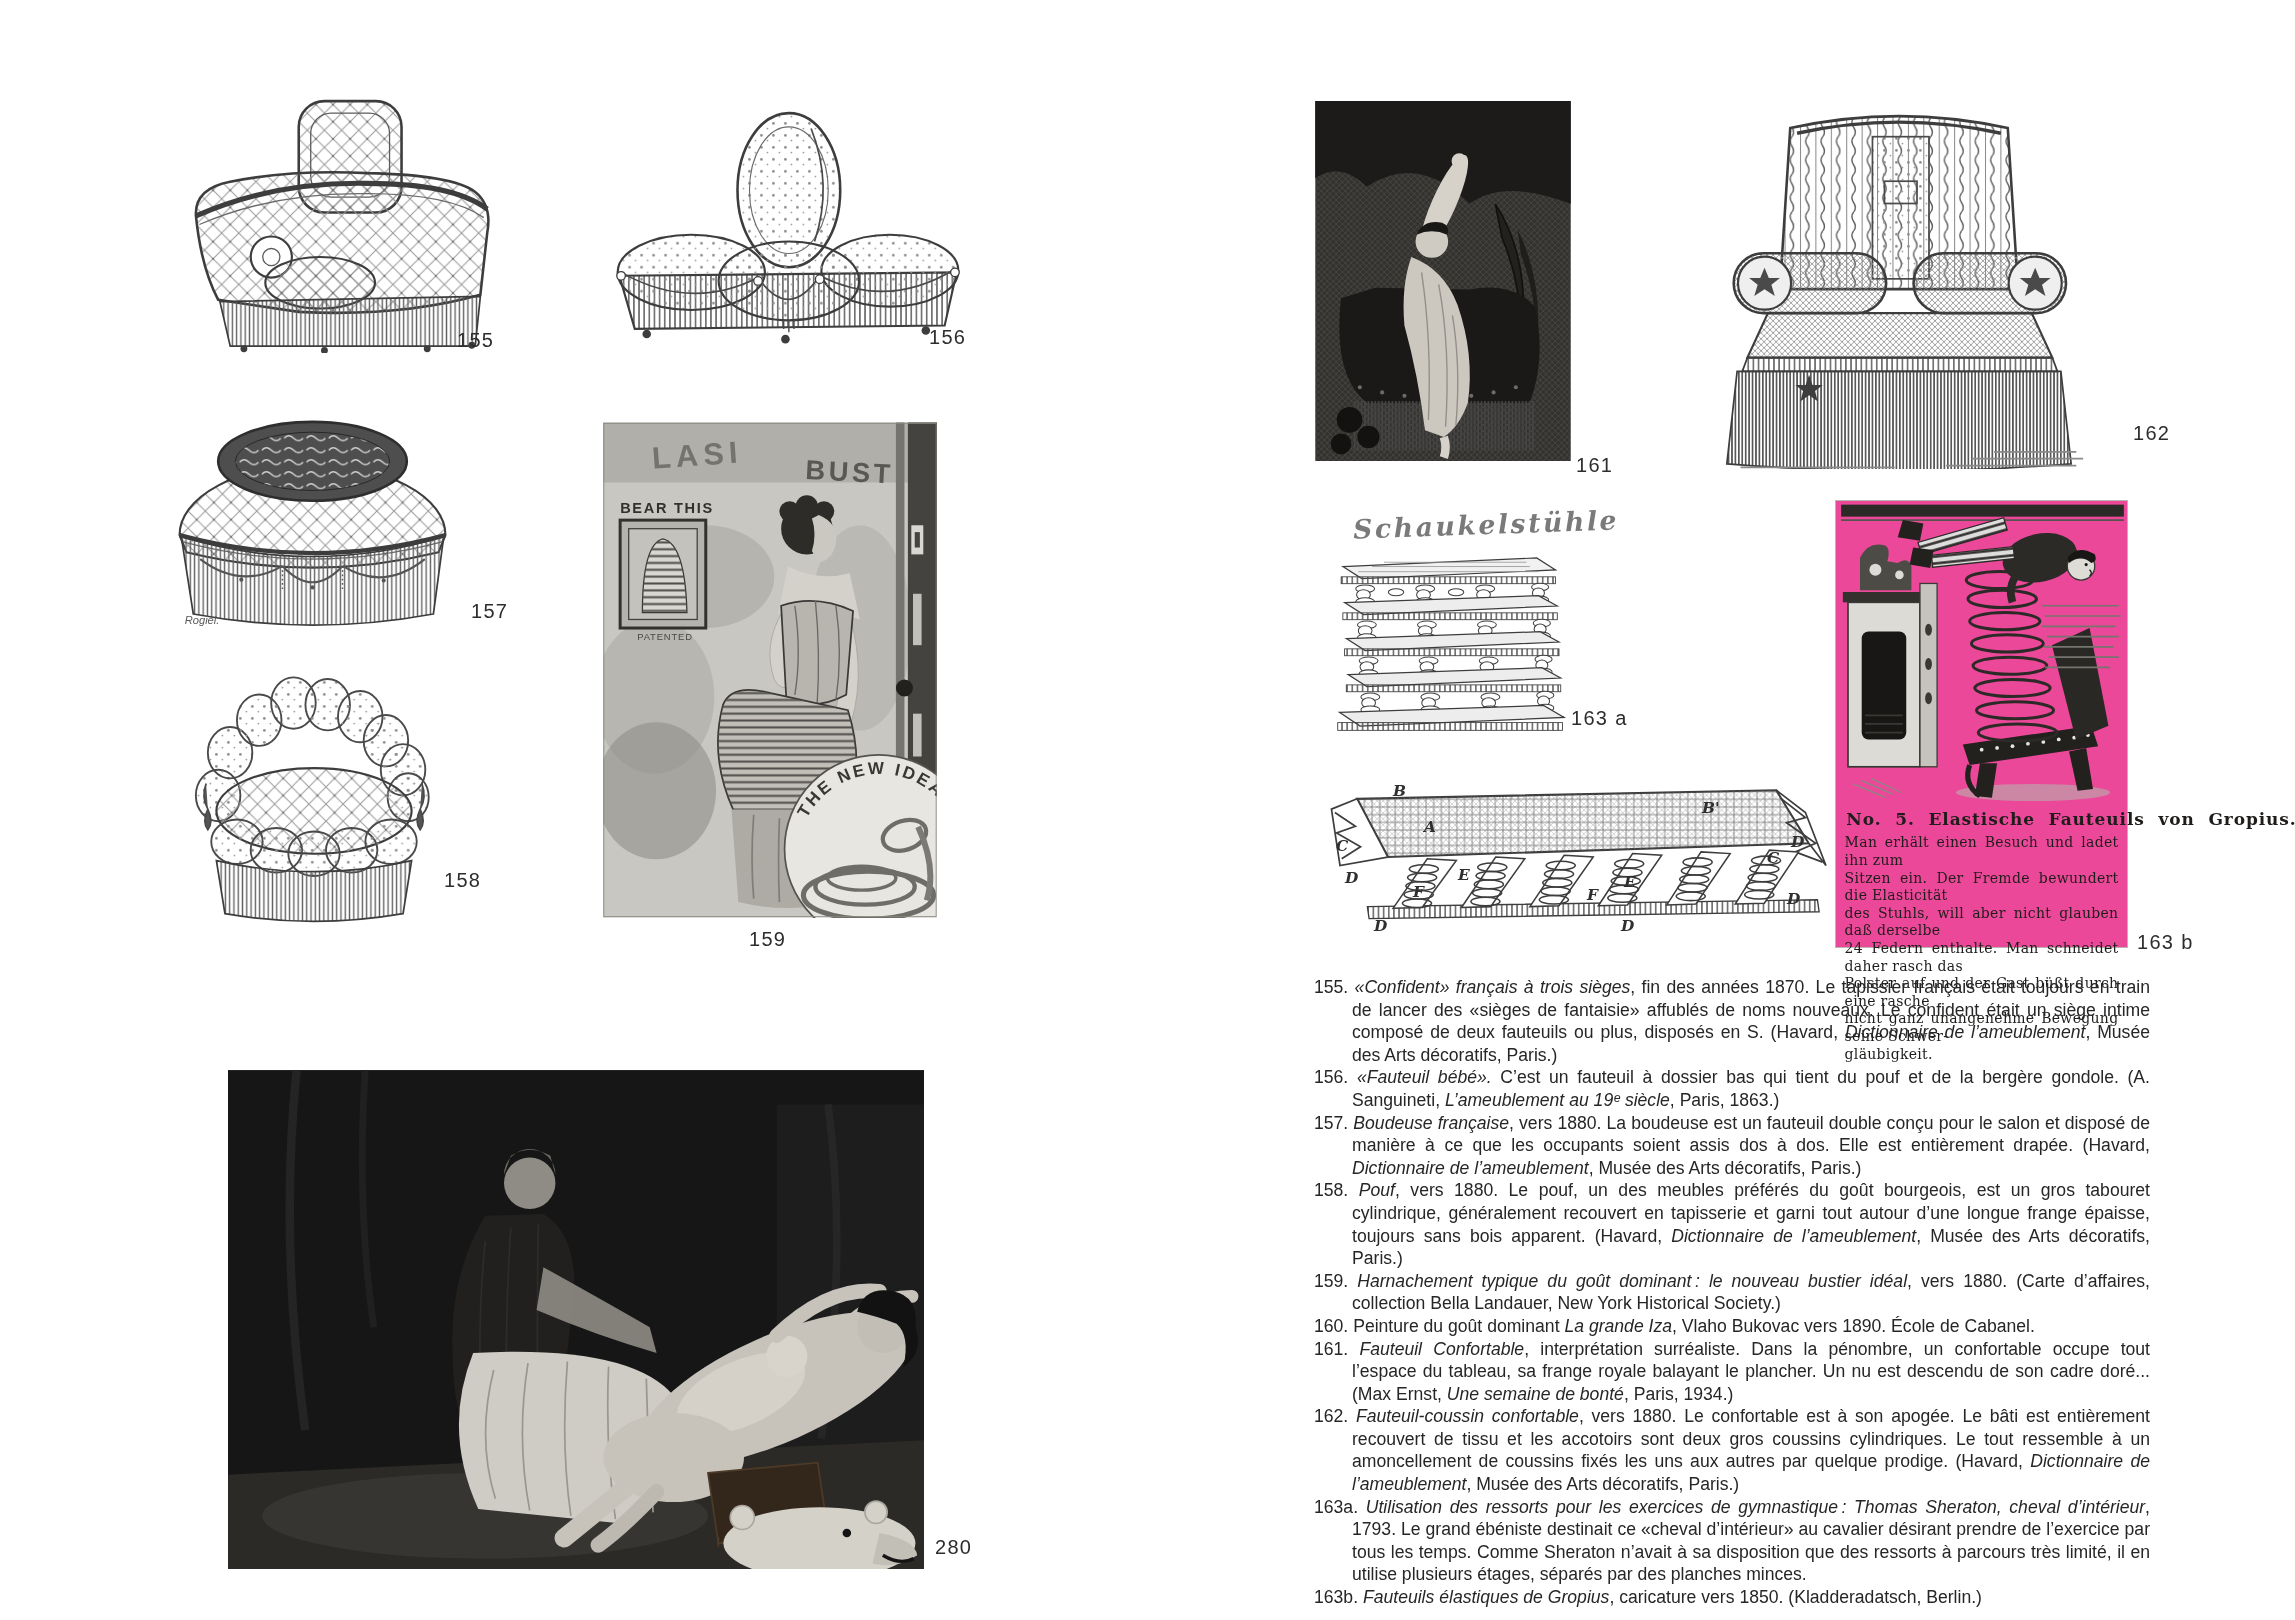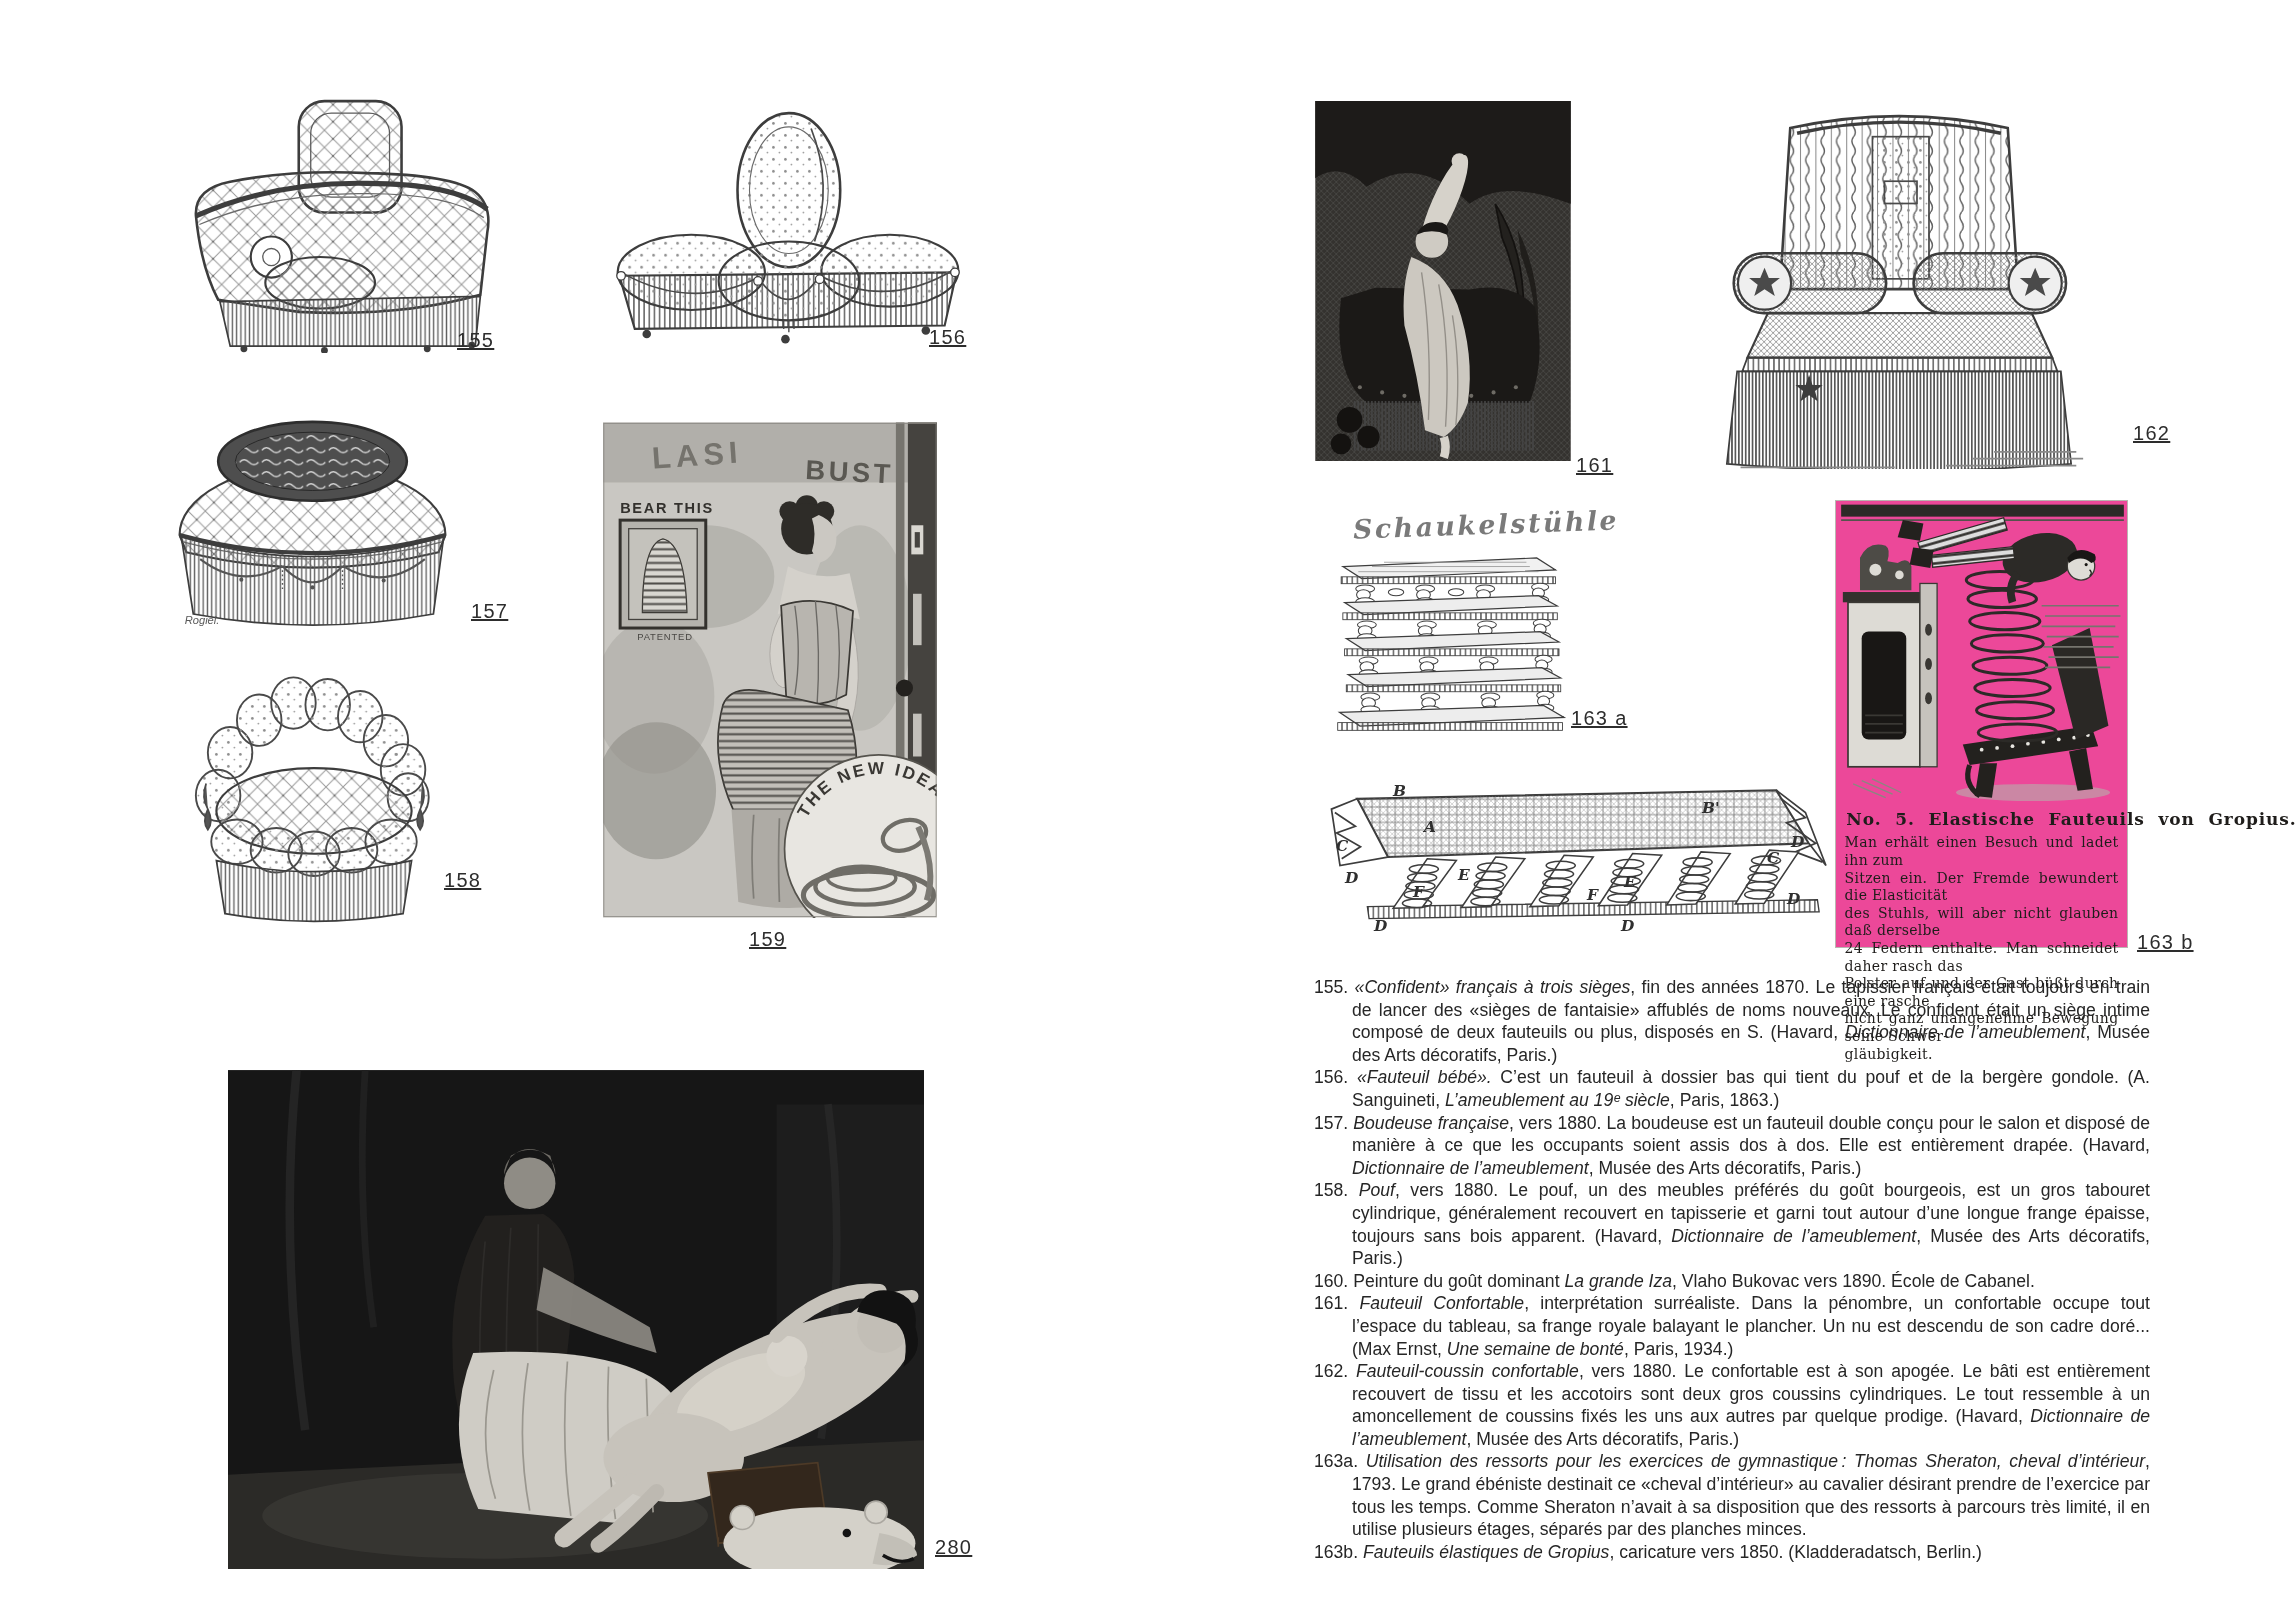--- a/index.html
+++ b/index.html
@@ -1,20 +1,20 @@
 <!DOCTYPE html>
 <html style="font-size:13.7px"><head>
 <meta charset="utf-8">
 <style>
   html,body{margin:0;padding:0;background:#ffffff;}
   .spread{position:relative;width:2295px;height:1621px;background:#ffffff;overflow:hidden;
           font-family:"Liberation Sans","DejaVu Sans",sans-serif;color:#222;}
   .fig{position:absolute;}
   .fig svg{display:block;}
-  .fig-num{position:absolute;font-size:20px;letter-spacing:1.3px;color:#2d2d2d;font-weight:400;text-decoration:underline;}
+  .fig-num{position:absolute;font-size:20px;letter-spacing:1.3px;color:#2d2d2d;font-weight:400;}
   
   .captions{position:absolute;left:1314px;top:976px;width:836px;font-size:17.6px;
             line-height:22.6px;color:#262626;text-align:justify;}
   .cap{padding-left:38px;text-indent:-38px;}
   .cap .capnum{font-style:normal;}
   .cap .it{font-style:italic;}
   
   .handwritten{position:absolute;left:1353px;top:509px;font-family:"DejaVu Serif","Liberation Serif",serif;
                font-style:italic;font-weight:600;font-size:26.6px;letter-spacing:2.6px;color:#5a5a5a;
                transform:rotate(-2deg);opacity:.8;}
@@ -570,20 +570,21 @@
         </div>
     </div>
   </div>
   <span class="fig-num" style="left:2137px;top:931px">163 b</span>
 
   <div class="captions">
       <div class="cap"><span class="capnum">155.&nbsp;</span><span class="it">«Confident» français à trois sièges</span><span>, fin des années 1870. Le tapissier français était toujours en train de lancer des «sièges de fantaisie» affublés de noms nouveaux. Le confident était un siège intime composé de deux fauteuils ou plus, disposés en S. (Havard, </span><span class="it">Dictionnaire de l’ameublement</span><span>, Musée des Arts décoratifs, Paris.)</span></div>
       <div class="cap"><span class="capnum">156.&nbsp;</span><span class="it">«Fauteuil bébé».</span><span> C’est un fauteuil à dossier bas qui tient du pouf et de la bergère gondole. (A. Sanguineti, </span><span class="it">L’ameublement au 19ᵉ siècle</span><span>, Paris, 1863.)</span></div>
       <div class="cap"><span class="capnum">157.&nbsp;</span><span class="it">Boudeuse française</span><span>, vers 1880. La boudeuse est un fauteuil double conçu pour le salon et disposé de manière à ce que les occupants soient assis dos à dos. Elle est entièrement drapée. (Havard, </span><span class="it">Dictionnaire de l’ameublement</span><span>, Musée des Arts décoratifs, Paris.)</span></div>
       <div class="cap"><span class="capnum">158.&nbsp;</span><span class="it">Pouf</span><span>, vers 1880. Le pouf, un des meubles préférés du goût bourgeois, est un gros tabouret cylindrique, généralement recouvert en tapisserie et garni tout autour d’une longue frange épaisse, toujours sans bois apparent. (Havard, </span><span class="it">Dictionnaire de l’ameublement</span><span>, Musée des Arts décoratifs, Paris.)</span></div>
+      <div class="cap"><span class="capnum">159.&nbsp;</span><span class="it">Harnachement typique du goût dominant : le nouveau bustier idéal</span><span>, vers 1880. (Carte d’affaires, collection Bella Landauer, New York Historical Society.)</span></div>
       <div class="cap"><span class="capnum">160.&nbsp;</span><span>Peinture du goût dominant </span><span class="it">La grande Iza</span><span>, Vlaho Bukovac vers 1890. École de Cabanel.</span></div>
       <div class="cap"><span class="capnum">161.&nbsp;</span><span class="it">Fauteuil Confortable</span><span>, interprétation surréaliste. Dans la pénombre, un confortable occupe tout l’espace du tableau, sa frange royale balayant le plancher. Un nu est descendu de son cadre doré... (Max Ernst, </span><span class="it">Une semaine de bonté</span><span>, Paris, 1934.)</span></div>
       <div class="cap"><span class="capnum">162.&nbsp;</span><span class="it">Fauteuil-coussin confortable</span><span>, vers 1880. Le confortable est à son apogée. Le bâti est entièrement recouvert de tissu et les accotoirs sont deux gros coussins cylindriques. Le tout ressemble à un amoncellement de coussins fixés les uns aux autres par quelque prodige. (Havard, </span><span class="it">Dictionnaire de l’ameublement</span><span>, Musée des Arts décoratifs, Paris.)</span></div>
       <div class="cap"><span class="capnum">163a.&nbsp;</span><span class="it">Utilisation des ressorts pour les exercices de gymnastique : Thomas Sheraton, cheval d’intérieur</span><span>, 1793. Le grand ébéniste destinait ce «cheval d’intérieur» au cavalier désirant prendre de l’exercice par tous les temps. Comme Sheraton n’avait à sa disposition que des ressorts à parcours très limité, il en utilise plusieurs étages, séparés par des planches minces.</span></div>
       <div class="cap"><span class="capnum">163b.&nbsp;</span><span class="it">Fauteuils élastiques de Gropius</span><span>, caricature vers 1850. (Kladderadatsch, Berlin.)</span></div>
     </div>
 
 </div>
 
 

